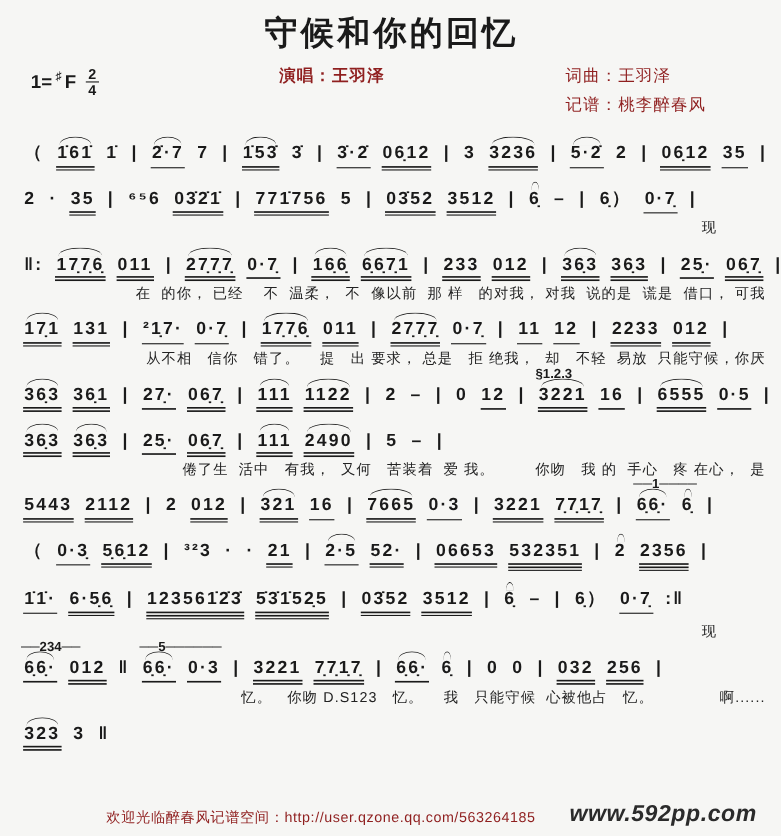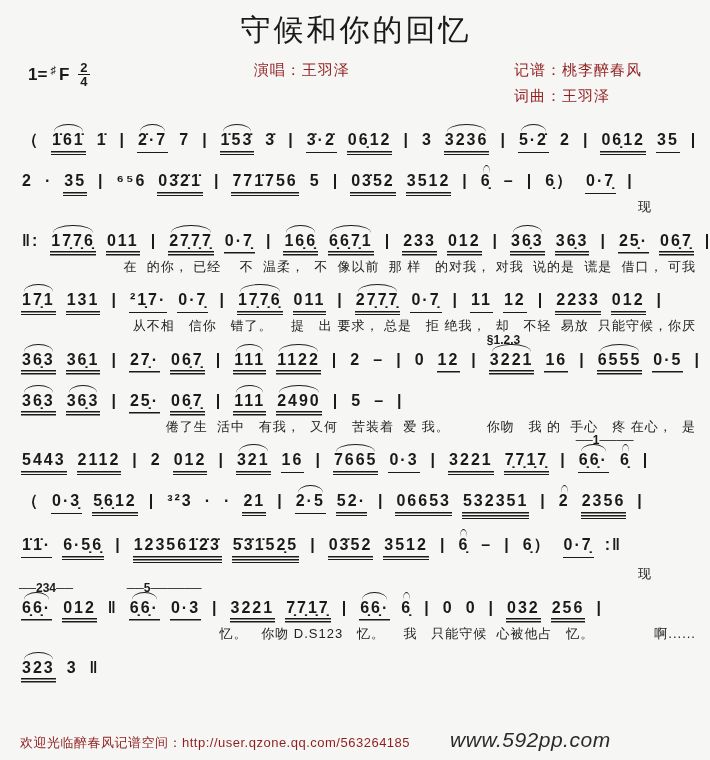--- a/index.html
+++ b/index.html
@@ -6,27 +6,27 @@
   html,body { margin:0; padding:0; }
   body {
     width:710px; height:760px; overflow:hidden;
     background:#f6f6f4; color:#1a1a1a;
     font-family:"Liberation Sans","DejaVu Sans",sans-serif;
     position:relative;
   }
   .sheet { padding:6px 14px 0 16px; }
 
   
-  .title { text-align:center; font-size:30px; font-weight:normal; letter-spacing:3px; margin:4px 0 6px 0; }
+  .title { text-align:center; font-size:30px; font-weight:bold; letter-spacing:3px; margin:4px 0 6px 0; }
   .head-row { display:flex; align-items:flex-start; padding:0 12px; }
   .keysig { display:flex; align-items:center; font-weight:bold; font-size:17px; gap:3px; margin-top:4px; }
   .keysig .sharp { font-size:11px; vertical-align:super; position:relative; top:-5px; }
   .frac { display:inline-flex; flex-direction:column; align-items:center; font-size:13px; line-height:1.0; margin-left:6px; font-weight:bold; }
   .frac .top { border-bottom:1.5px solid #1a1a1a; padding:0 2px; }
-  .credits-mid { flex:1; text-align:center; }
+  .credits-mid { flex:1; text-align:center;font-weight:bold; }
   .credit { color:#8f1f1f; font-size:15px; letter-spacing:1px; line-height:1.7; }
   .credits-right { text-align:left; min-width:170px; }
 
   
   .score { margin-top:22px; }
   .score-line { white-space:nowrap; margin:16px 0 2px 0; line-height:1; }
   .tok {
     position:relative; display:inline-block;
     font-weight:bold; font-size:16px; letter-spacing:2px;
     margin:0 5px; padding:2px 1px 5px 1px;
@@ -52,26 +52,25 @@
   }
   .lyrics {
     font-size:13px; color:#222; margin:3px 0 0 4px;
     letter-spacing:1px; white-space:pre; line-height:1.2;text-align:right;
   }
   .lyrics.right { text-align:right; padding-right:44px; }
 
   
   .footer {
     position:absolute; left:0; right:0; bottom:8px;
-    display:flex; justify-content:flex-start; align-items:flex-end;
+    display:flex; justify-content:flex-end; align-items:flex-end;
     padding:0 22px 0 20px;
-    gap:40px;
   }
   .footer-left { color:#8f1f1f; font-size:13px; letter-spacing:0.5px; }
-  .footer-right { color:#2b2b2b; font-size:21px; font-weight:normal; font-style:italic; letter-spacing:0.5px; }
+  .footer-right { color:#2b2b2b; font-size:21px; font-weight:bold; font-style:italic; letter-spacing:0.5px;margin-left:31px; }
 </style>
 </head>
 <body>
 
 <div class="sheet">
 
   <div class="title">守候和你的回忆</div>
 
   <div class="head-row">
     <div class="keysig">
@@ -80,22 +79,22 @@
         <span>F</span>
       <span class="frac">
         <span class="top">2</span>
         <span>4</span>
       </span>
     </div>
     <div class="credits-mid">
       <div class="credit">演唱：王羽泽</div>
     </div>
     <div class="credits-right">
+      <div class="credit">词曲：王羽泽</div>
       <div class="credit">记谱：桃李醉春风</div>
-      <div class="credit">词曲：王羽泽</div>
     </div>
   </div>
 
   <div class="score">
       <div class="score-line"><span class="tok">（</span><span class="tok u2 arc">1̇61̇</span><span class="tok">1̇</span><span class="tok">|</span><span class="tok u1 arc">2̇·7</span><span class="tok">7</span><span class="tok">|</span><span class="tok u2 arc">1̇53̇</span><span class="tok">3̇</span><span class="tok">|</span><span class="tok u1">3̇·2̇</span><span class="tok u2">06̣12</span><span class="tok">|</span><span class="tok">3</span><span class="tok u2 arc">3236</span><span class="tok">|</span><span class="tok u1 arc">5·2̇</span><span class="tok">2</span><span class="tok">|</span><span class="tok u2">06̣12</span><span class="tok u1">35</span><span class="tok">|</span></div>
       <div class="score-line"><span class="tok">2</span><span class="tok">·</span><span class="tok u2">35</span><span class="tok">|</span><span class="tok">⁶⁵6</span><span class="tok u2">03̇2̇1̇</span><span class="tok">|</span><span class="tok u2">771̇756</span><span class="tok">5</span><span class="tok">|</span><span class="tok u2">03̇52</span><span class="tok u2">3512</span><span class="tok">|</span><span class="tok arc">6̣</span><span class="tok">–</span><span class="tok">|</span><span class="tok">6̣）</span><span class="tok u1">0·7̣</span><span class="tok">|</span></div>
       <div class="lyrics right">现</div>
       <div class="score-line"><span class="tok">‖:</span><span class="tok u2 arc">17̣7̣6̣</span><span class="tok u2">011</span><span class="tok">|</span><span class="tok u2 arc">27̣7̣7̣</span><span class="tok u1">0·7̣</span><span class="tok">|</span><span class="tok u2 arc">16̣6̣</span><span class="tok u2 arc">6̣6̣7̣1</span><span class="tok">|</span><span class="tok u2">233</span><span class="tok u2">012</span><span class="tok">|</span><span class="tok u2 arc">36̣3</span><span class="tok u2">36̣3</span><span class="tok">|</span><span class="tok u1">25̣·</span><span class="tok u2">06̣7̣</span><span class="tok">|</span></div>
       <div class="lyrics">在  的你， 已经    不  温柔，  不  像以前  那 样   的对我， 对我  说的是  谎是  借口， 可我</div>
       <div class="score-line"><span class="tok u2 arc">17̣1</span><span class="tok u2">131</span><span class="tok">|</span><span class="tok u1">²1̣7·</span><span class="tok u1">0·7̣</span><span class="tok">|</span><span class="tok u2 arc">17̣7̣6̣</span><span class="tok u2">011</span><span class="tok">|</span><span class="tok u2 arc">27̣7̣7̣</span><span class="tok u1">0·7̣</span><span class="tok">|</span><span class="tok u1">11</span><span class="tok u1">12</span><span class="tok">|</span><span class="tok u2">2233</span><span class="tok u2">012</span><span class="tok">|</span></div>

